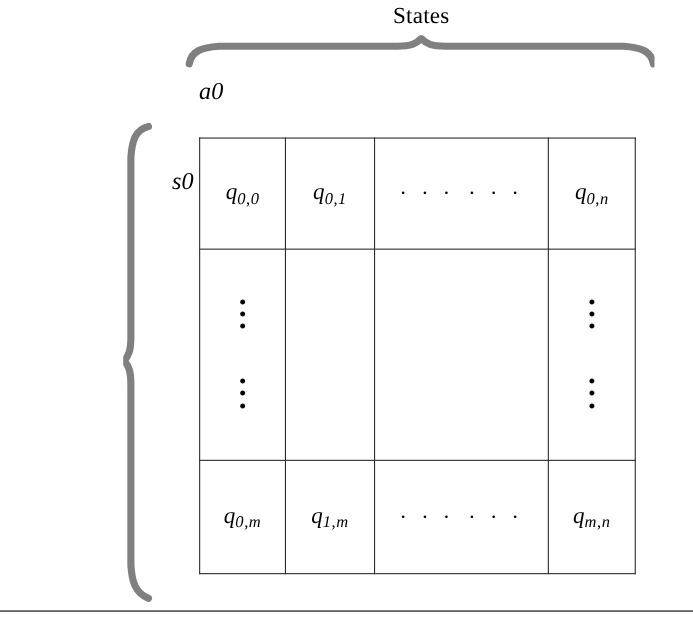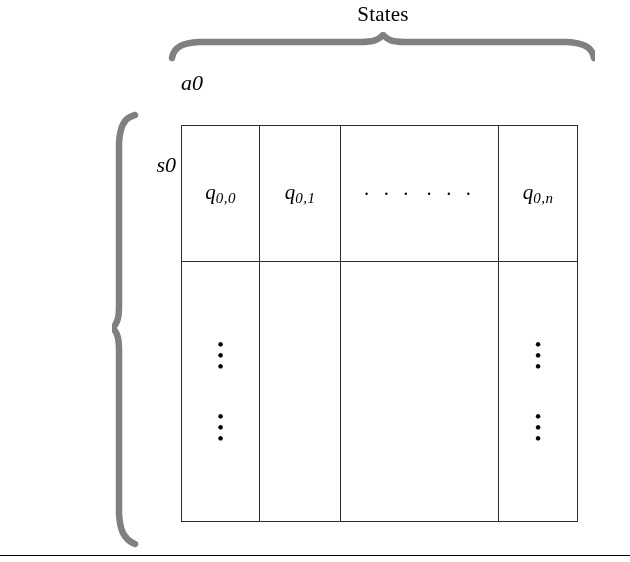--- a/index.html
+++ b/index.html
@@ -240,18 +240,35 @@
               </span>
             <span class="vdots">
                 <i>•</i>
                 <i>•</i>
                 <i>•</i>
               </span>
           </div>
         </td>
       </tr>
 
+      <tr class="r3">
+        <td>
+          <span class="q"><span>q</span><sub>0,m</sub></span>
+        </td>
+        <td>
+          <span class="q"><span>q</span><sub>1,m</sub></span>
+        </td>
+        <td>
+          <div class="hdots-wrap">
+            <span class="hdots">· · ·</span>
+            <span class="hdots">· · ·</span>
+          </div>
+        </td>
+        <td>
+          <span class="q"><span>q</span><sub>m,n</sub></span>
+        </td>
+      </tr>
     </tbody>
   </table>
 
   <div class="bottom-rule"></div>
 
 </div>
 
 </body></html>

